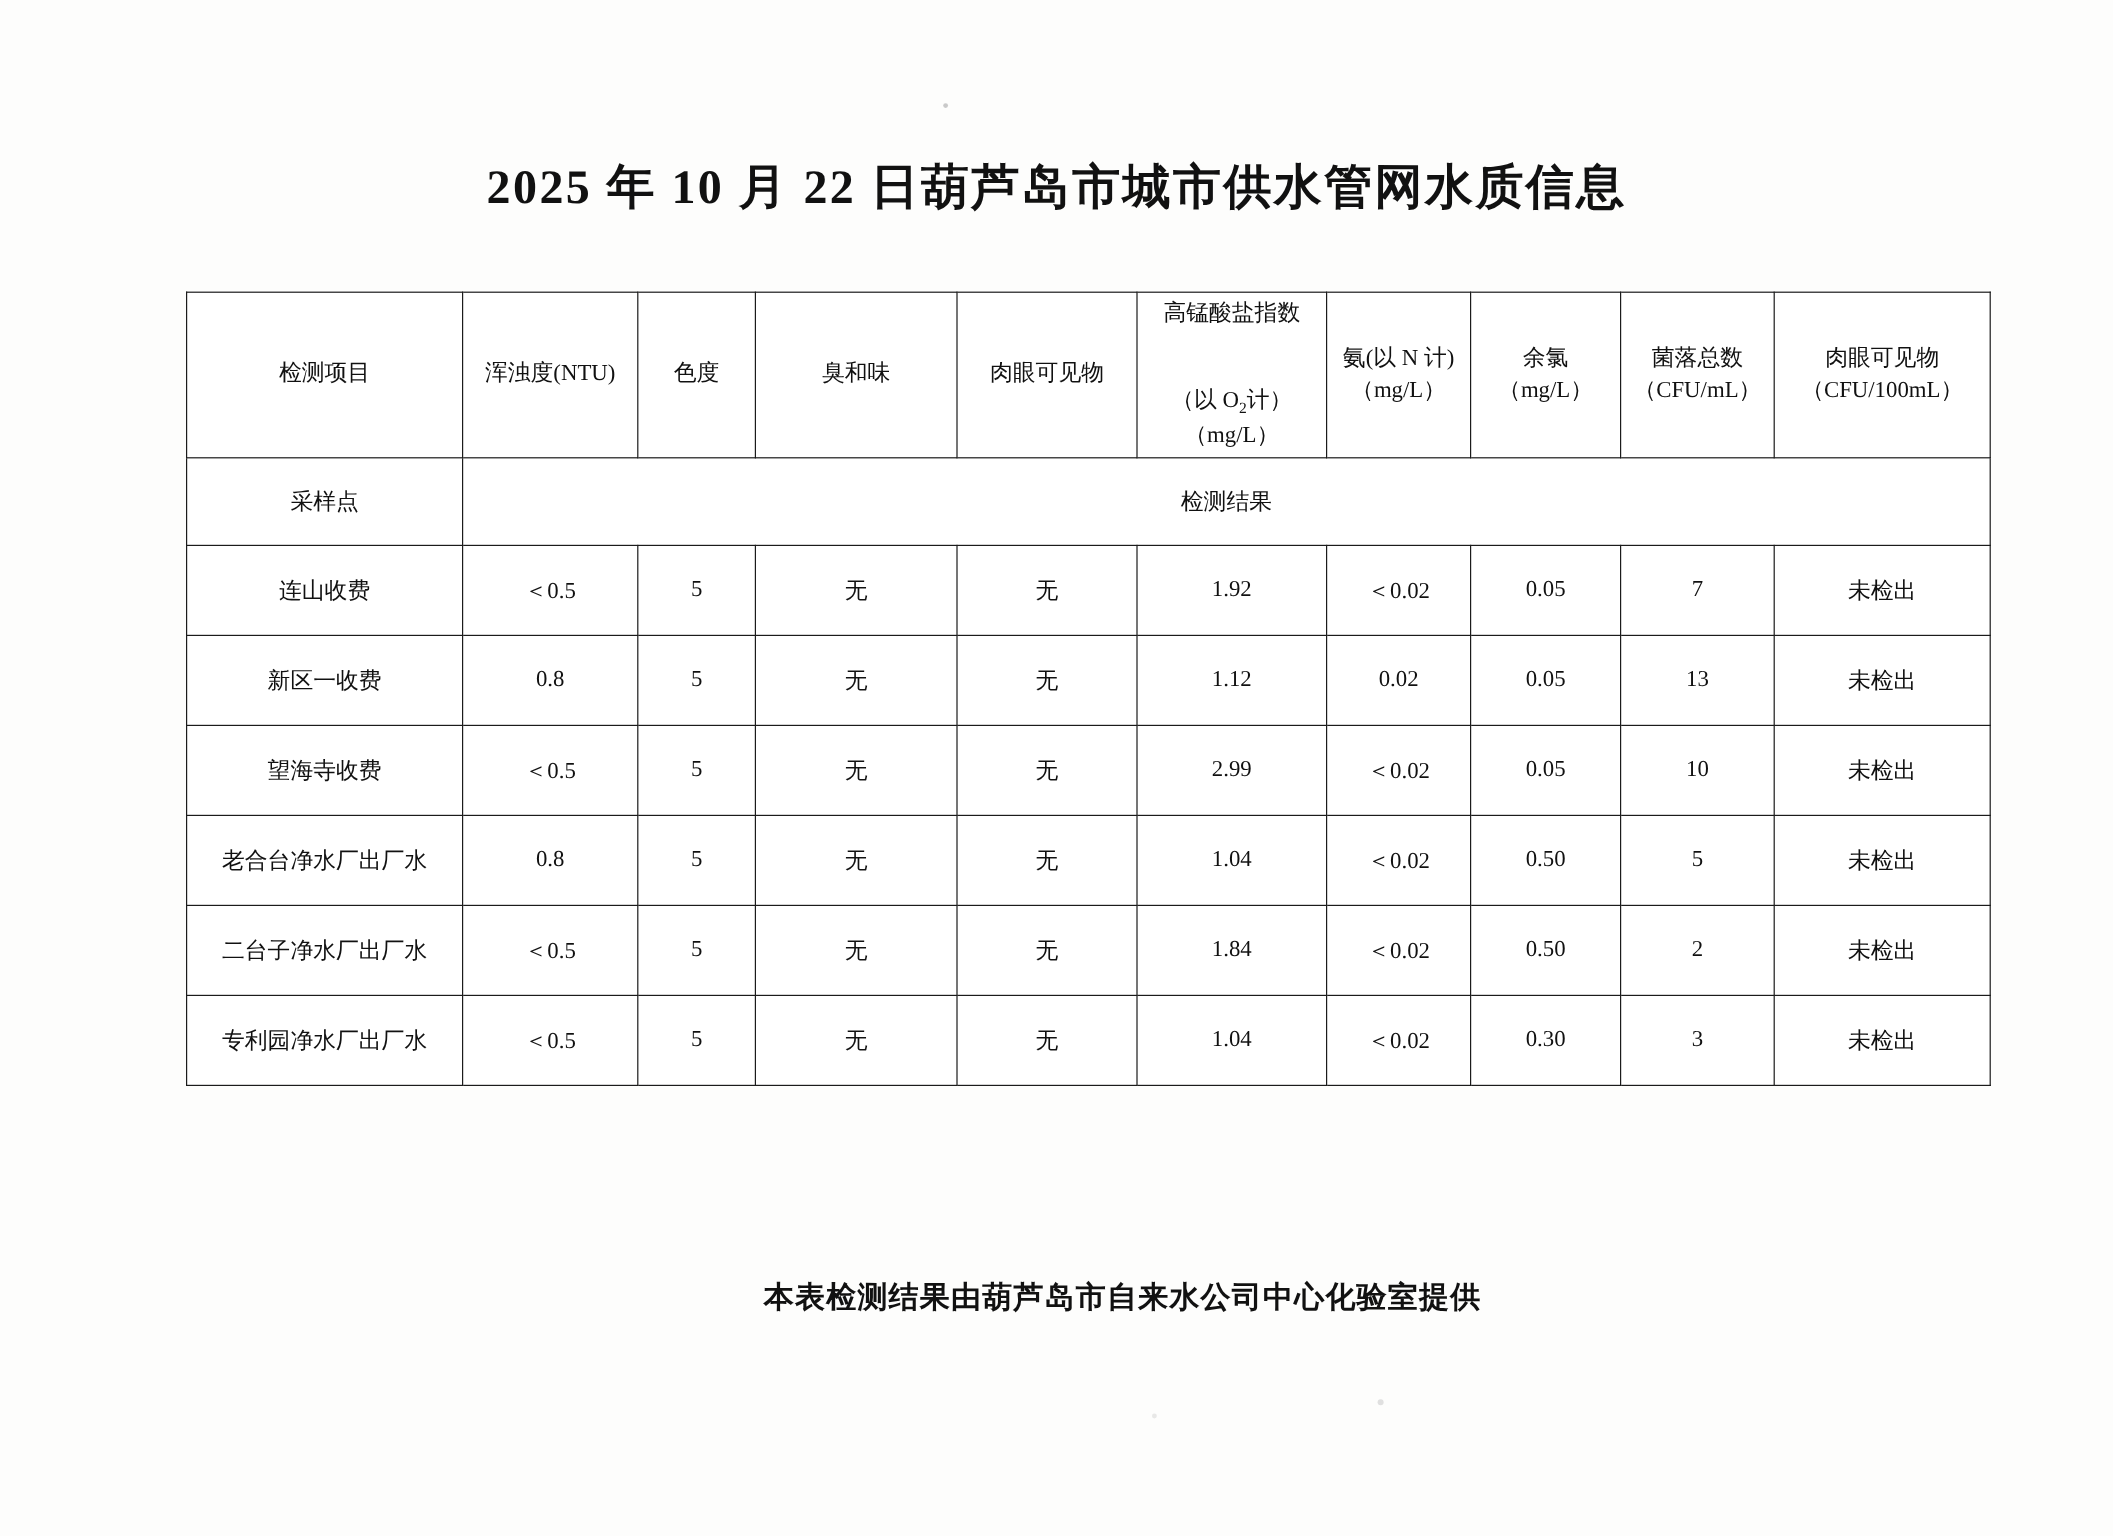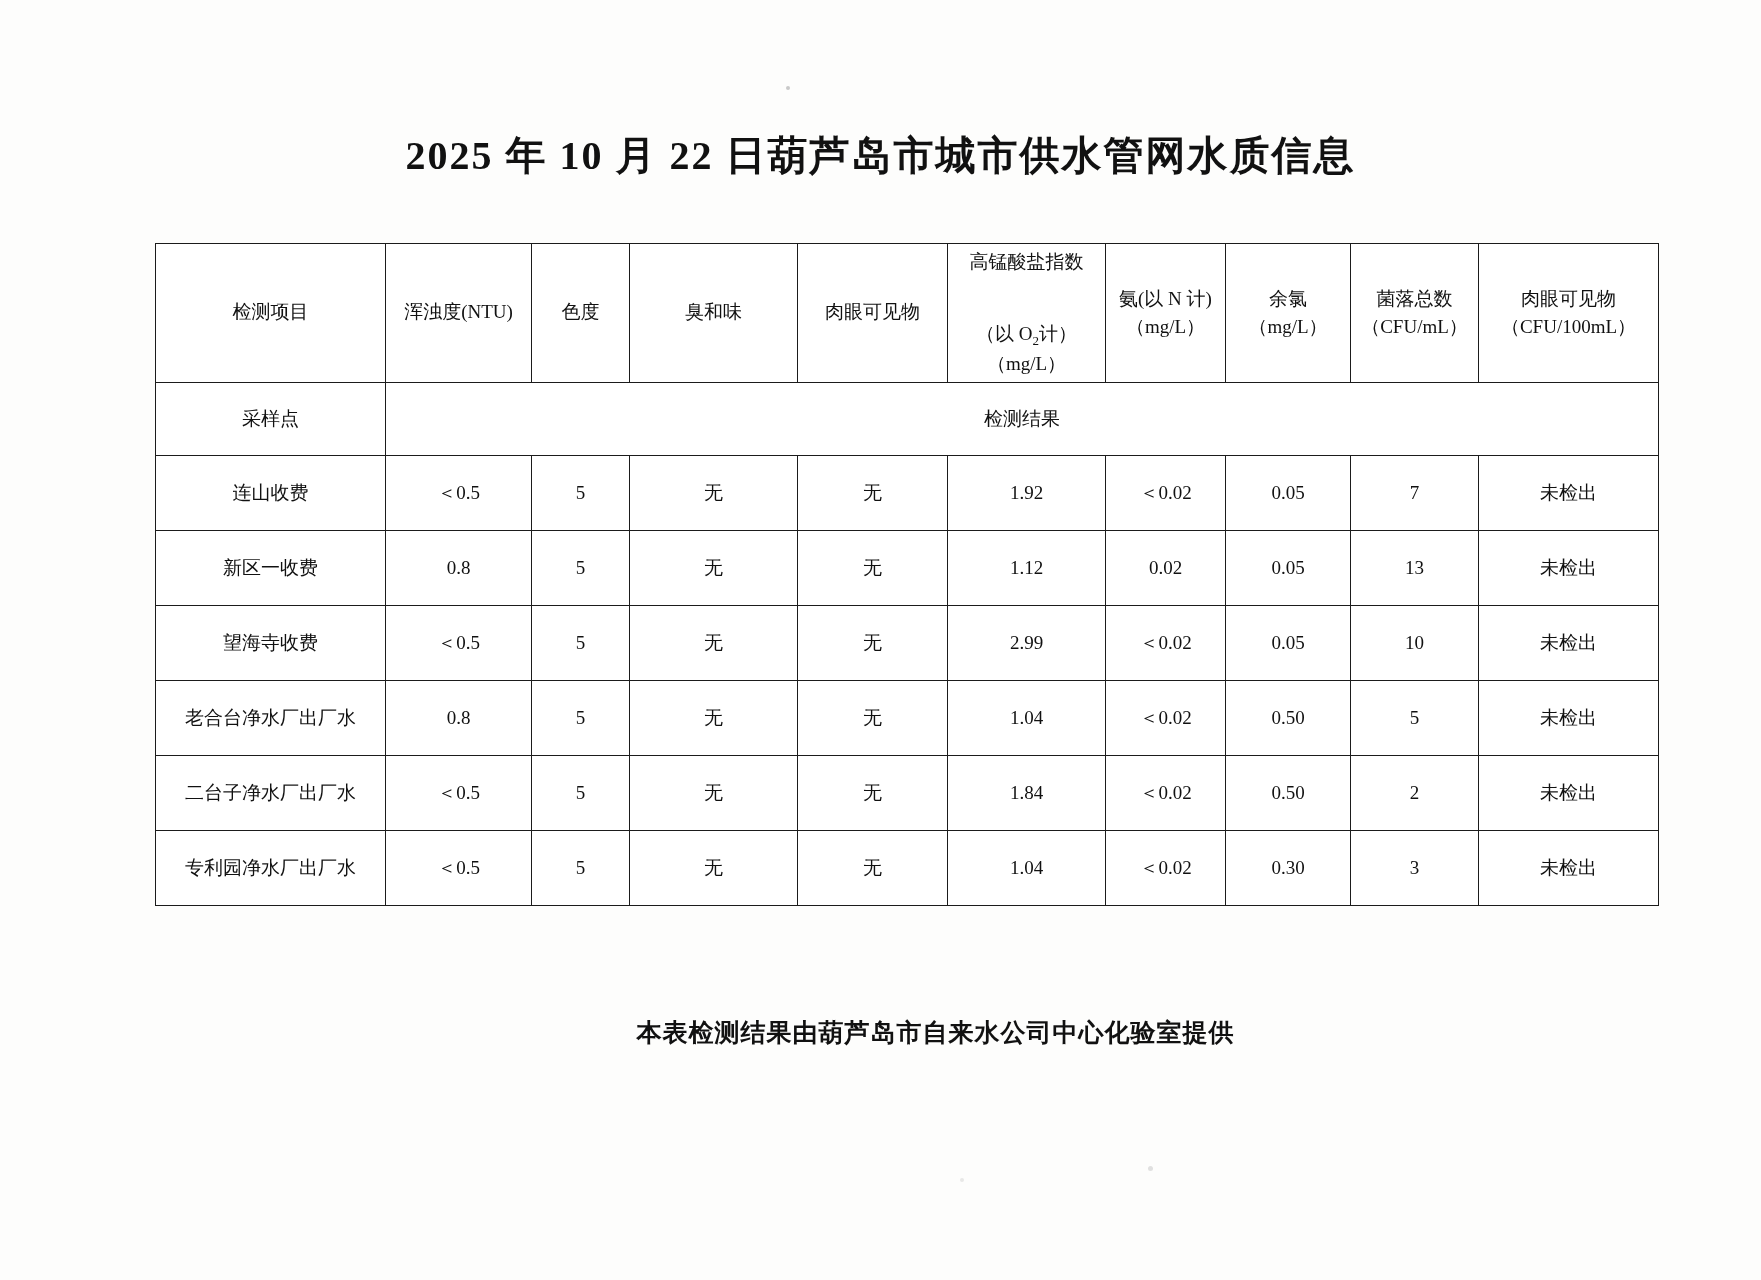--- a/index.html
+++ b/index.html
@@ -74,21 +74,21 @@
 
   .hdr-multi {
     display: block;
     line-height: 1.45;
   }
   .sub { font-size: 13px; vertical-align: sub; }
   .nowrap { white-space: nowrap; margin-top: 44px; }
 
   .footnote {
     position: absolute;
-    top: 1016px;
+    top: 1064px;
     left: 0;
     width: 1761px;
     text-align: center;
     font-size: 25px;
     font-weight: bold;
     letter-spacing: 1px;
     color: #111;
     padding-left: 110px;
     box-sizing: border-box;
   }

